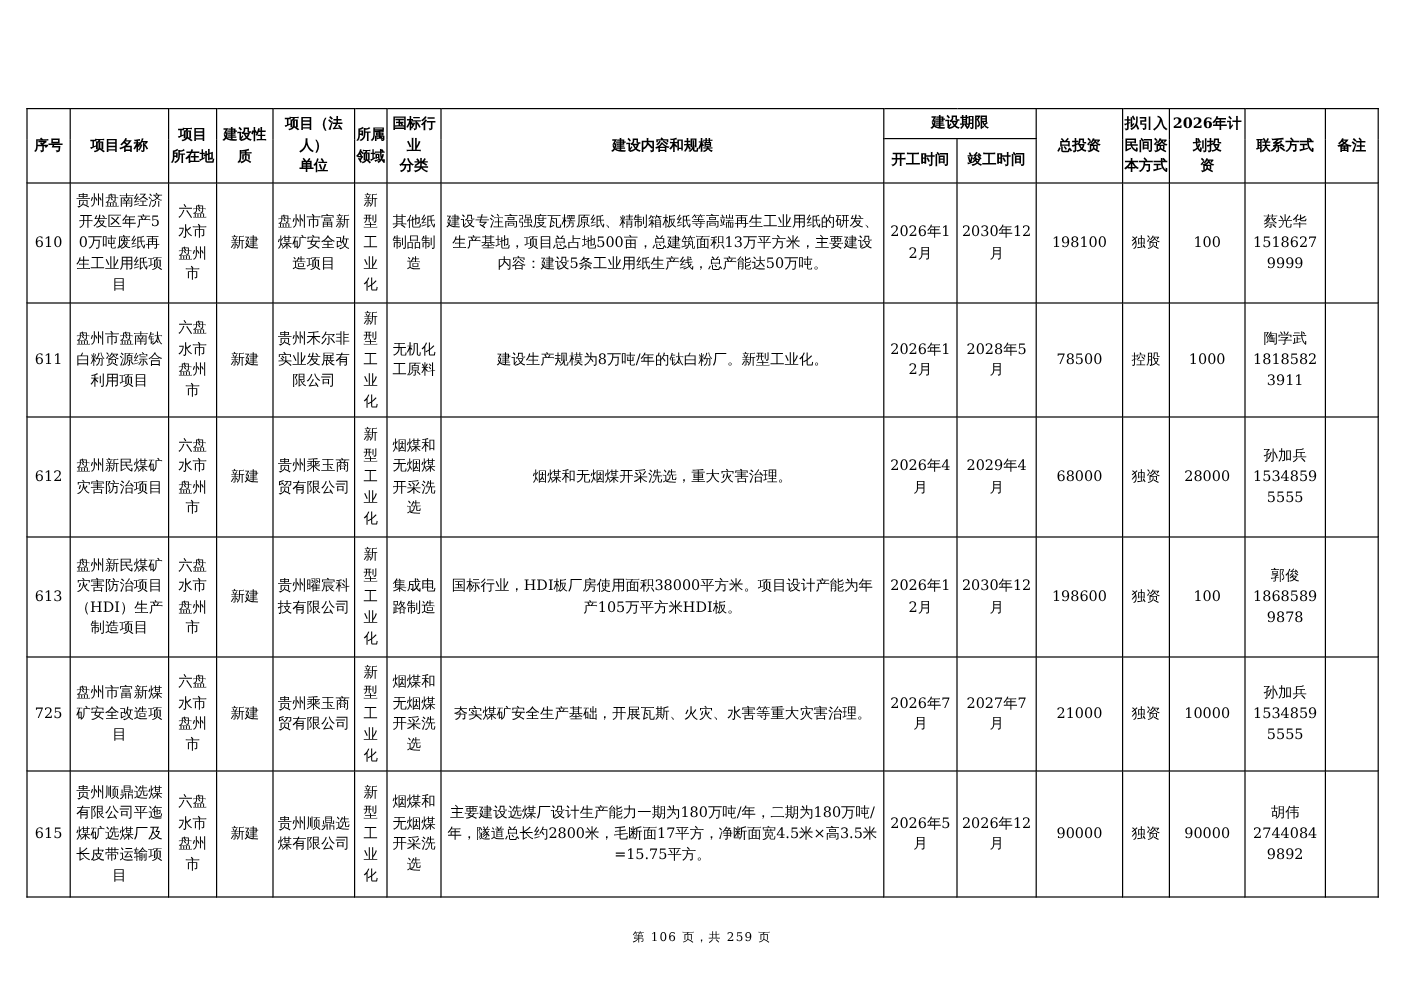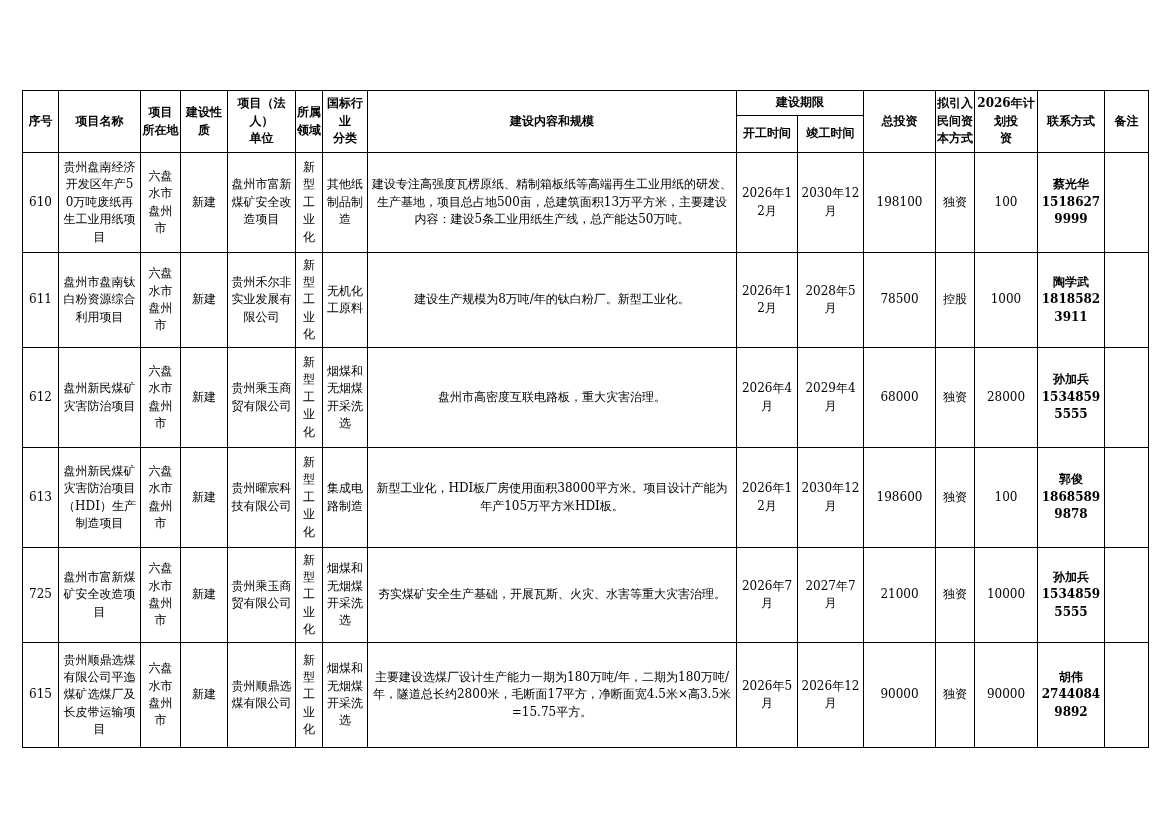--- a/index.html
+++ b/index.html
@@ -49,21 +49,20 @@
   table.doc-table thead tr.h-bottom th {
     height: 32px;
   }
   td.col-content {
     text-align: justify;
     text-justify: inter-character;
     padding: 3px 6px;
   }
   td.col-contact {
     white-space: pre-line;
-    font-weight: bold;
   }
   #footer-pageno {
     position: absolute;
     left: 0;
     right: 0;
     top: 774px;
     text-align: center;
     font-size: 10px;
     letter-spacing: 1px;
     color: #000000;
@@ -159,39 +158,39 @@
           <td class="col-note"></td>
         </tr>
         <tr style="height: 100px;">
           <td class="col-no">612</td>
           <td class="col-name">盘州新民煤矿灾害防治项目</td>
           <td class="col-location">六盘水市盘州市</td>
           <td class="col-nature">新建</td>
           <td class="col-unit">贵州乘玉商贸有限公司</td>
           <td class="col-field">新型工业化</td>
           <td class="col-industry">烟煤和无烟煤开采洗选</td>
-          <td class="col-content">盘州市高密度互联电路板，重大灾害治理。</td>
+          <td class="col-content">烟煤和无烟煤开采洗选，重大灾害治理。</td>
           <td class="col-start">2026年4月</td>
           <td class="col-end">2029年4月</td>
           <td class="col-total_investment">68000</td>
           <td class="col-capital_mode">独资</td>
           <td class="col-plan_2026">28000</td>
           <td class="col-contact">孙加兵
 15348595555</td>
           <td class="col-note"></td>
         </tr>
         <tr style="height: 100px;">
           <td class="col-no">613</td>
           <td class="col-name">盘州新民煤矿灾害防治项目（HDI）生产制造项目</td>
           <td class="col-location">六盘水市盘州市</td>
           <td class="col-nature">新建</td>
           <td class="col-unit">贵州曜宸科技有限公司</td>
           <td class="col-field">新型工业化</td>
           <td class="col-industry">集成电路制造</td>
-          <td class="col-content">新型工业化，HDI板厂房使用面积38000平方米。项目设计产能为年产105万平方米HDI板。</td>
+          <td class="col-content">国标行业，HDI板厂房使用面积38000平方米。项目设计产能为年产105万平方米HDI板。</td>
           <td class="col-start">2026年12月</td>
           <td class="col-end">2030年12月</td>
           <td class="col-total_investment">198600</td>
           <td class="col-capital_mode">独资</td>
           <td class="col-plan_2026">100</td>
           <td class="col-contact">郭俊
 18685899878</td>
           <td class="col-note"></td>
         </tr>
         <tr style="height: 95px;">
@@ -226,14 +225,15 @@
           <td class="col-total_investment">90000</td>
           <td class="col-capital_mode">独资</td>
           <td class="col-plan_2026">90000</td>
           <td class="col-contact">胡伟
 27440849892</td>
           <td class="col-note"></td>
         </tr>
       </tbody>
   </table>
 
+  <div id="footer-pageno">第 106 页，共 259 页</div>
 
 </div>
 
 </body></html>

